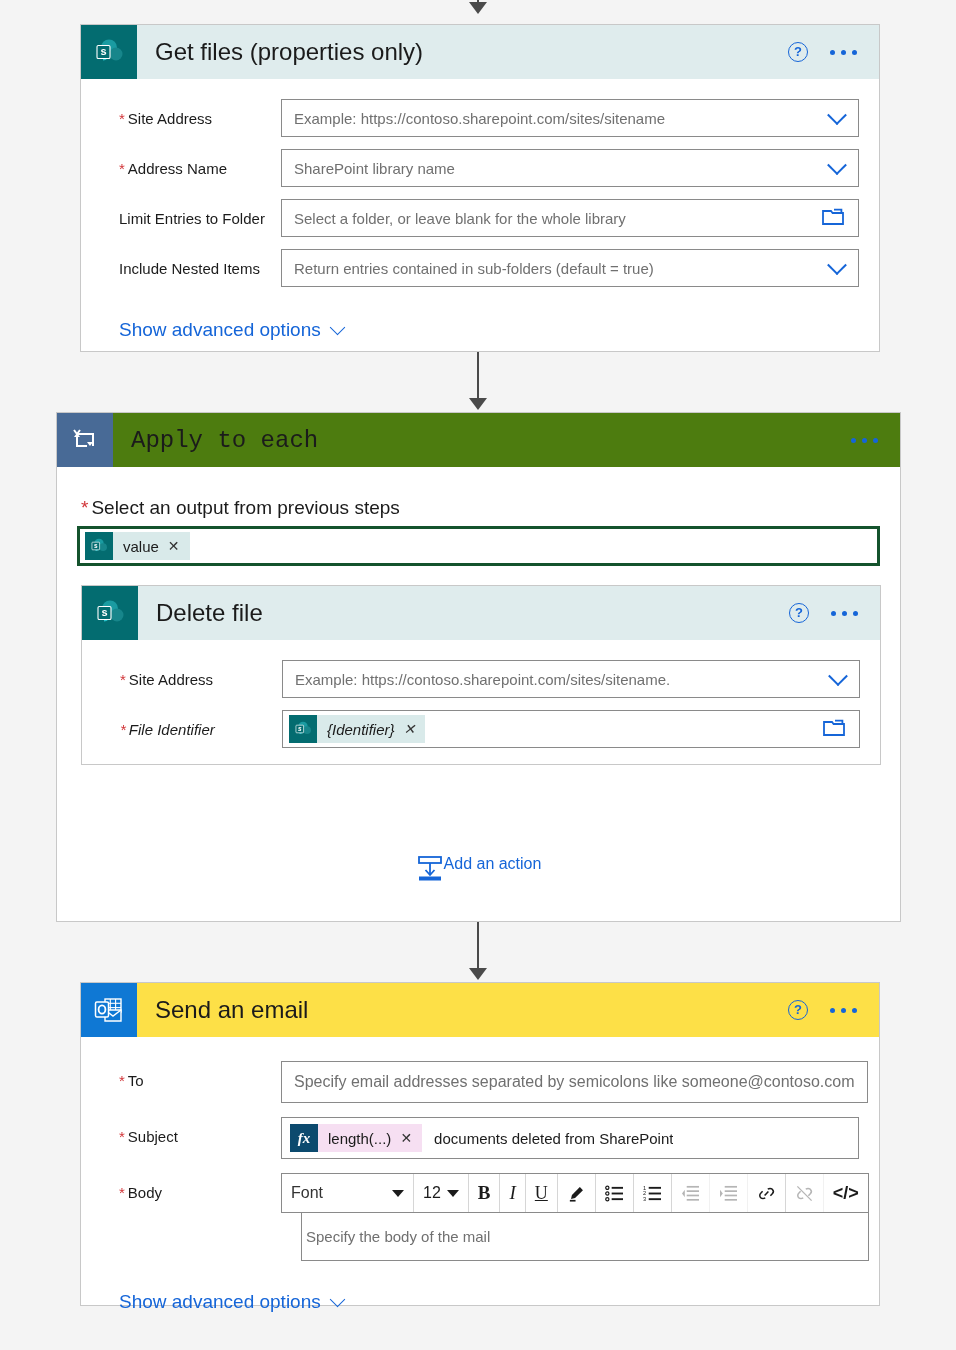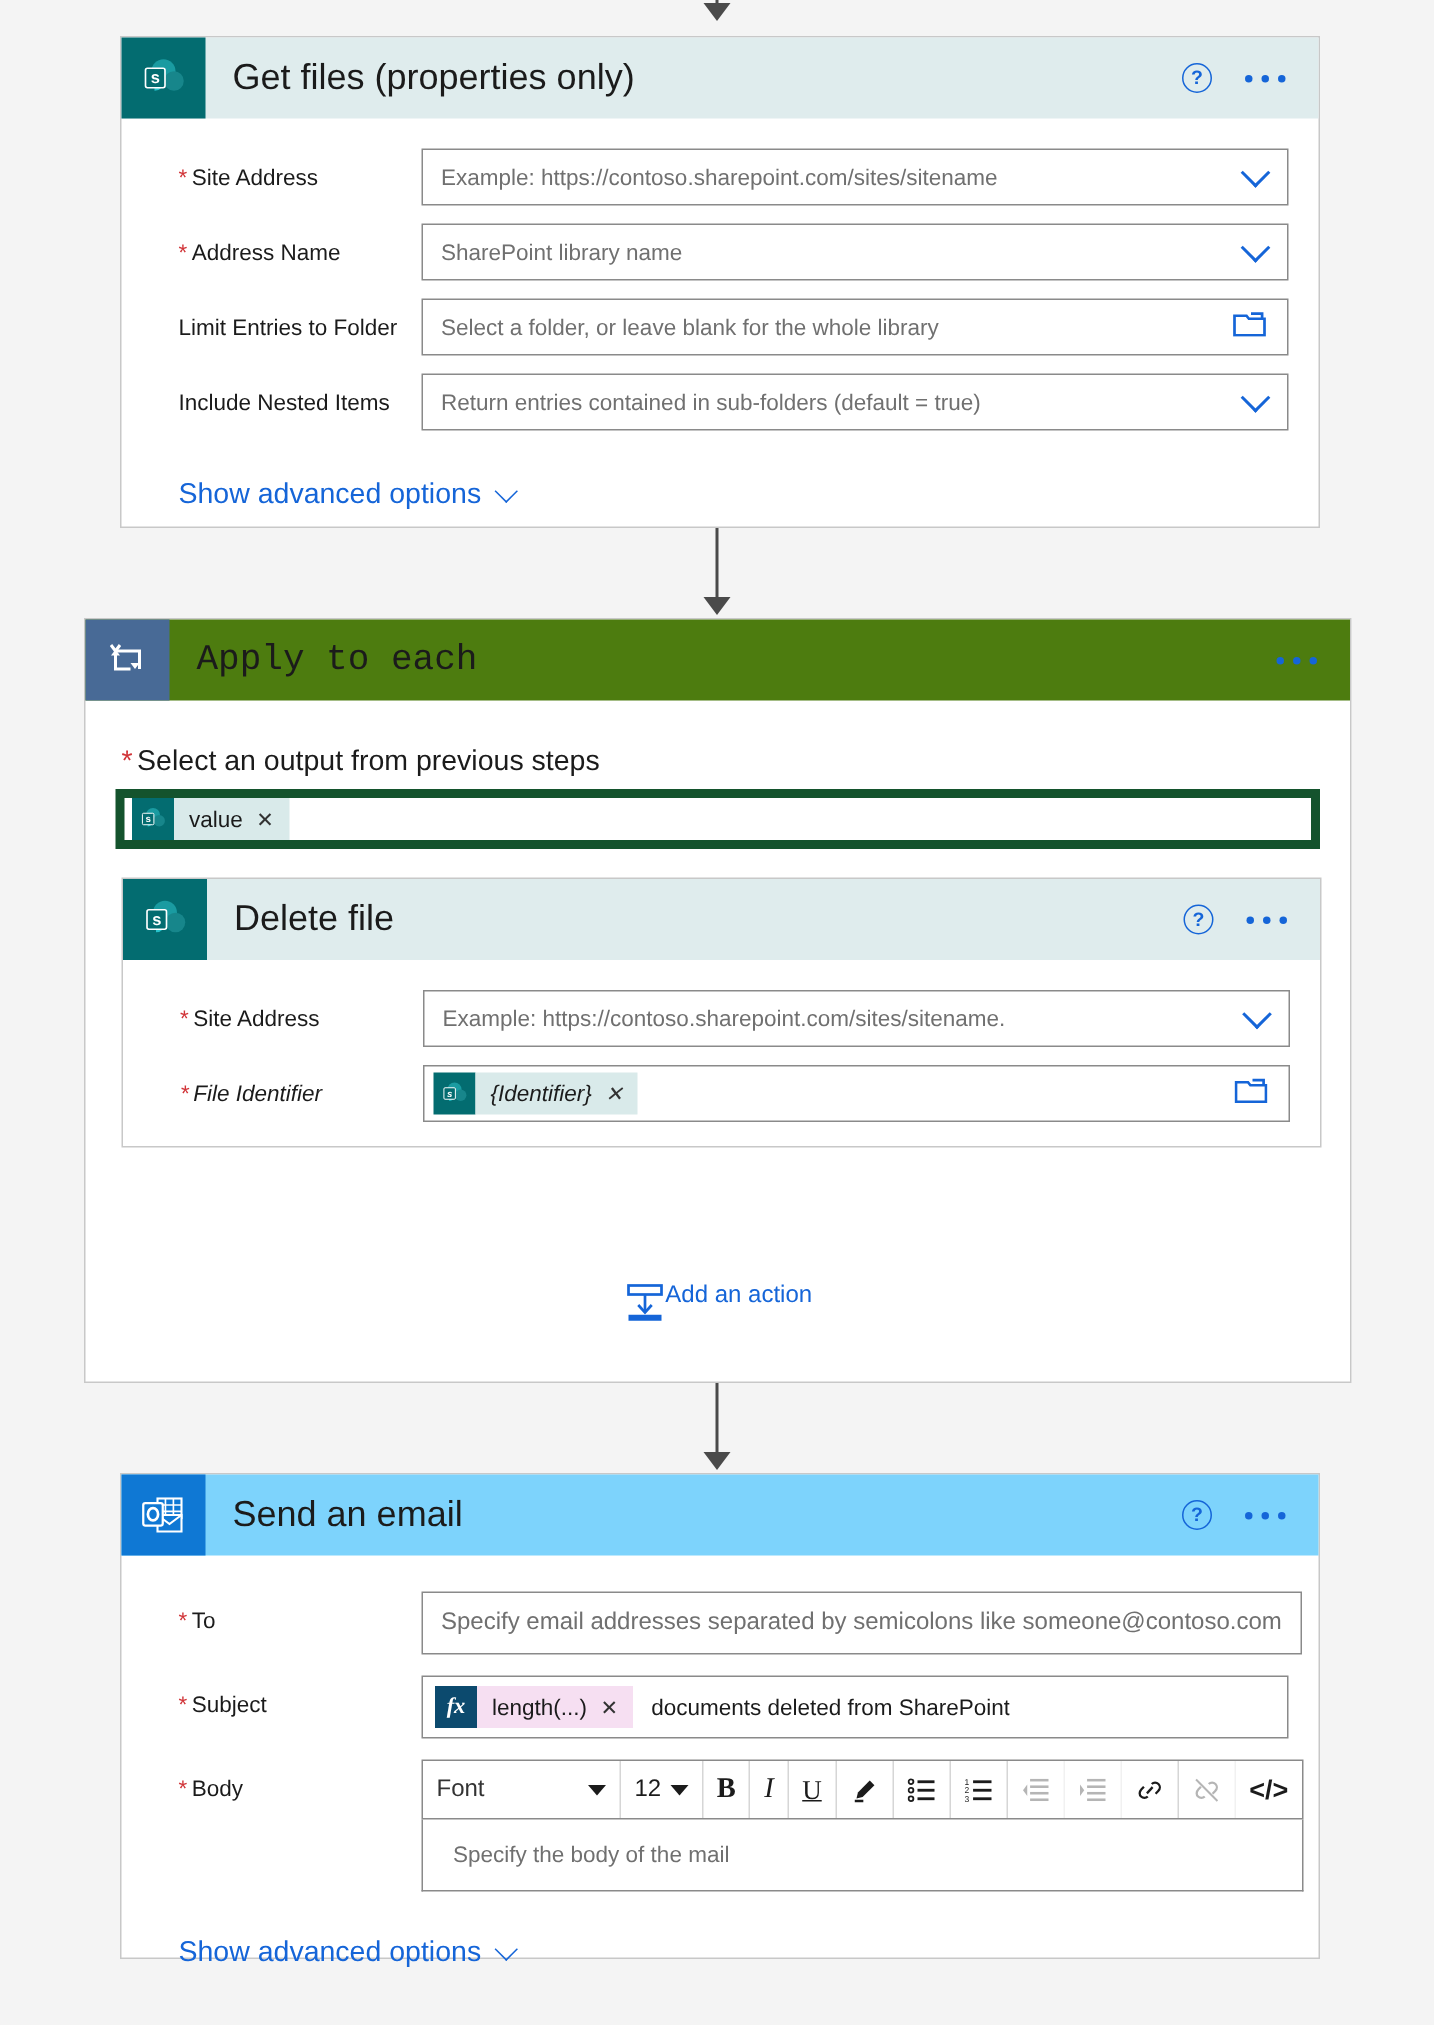--- a/index.html
+++ b/index.html
@@ -21,21 +21,21 @@
     border-right:9px solid transparent;
     border-top:12px solid #4a4a4a;
   }
 
   
   .card { position:absolute; background:#ffffff; border:1px solid #c8c8c8; }
 
   .card-head { display:flex; align-items:center; height:54px; }
   .head-sp   { background:#dfeced; }
   .head-loop { background:#4d7c0f;font-family:Liberation Mono, monospace; }
-  .head-ol   { background:#7dd3fc; }
+  .head-ol   { background:#fde047; }
 
   .app-icon { width:56px; height:54px; flex:0 0 56px; display:flex; align-items:center; justify-content:center; }
   .icon-sp   { background:#036c70; }
   .icon-loop { background:#486a96; }
   .icon-ol   { background:#0f78d4; }
 
   .card-title { font-size:24px; color:#1b1b1b; padding-left:18px; flex:1 1 auto; white-space:nowrap; }
 
   .head-tools { display:flex; align-items:center; gap:22px; padding-right:22px; }
   .help-icon { width:20px; height:20px; border:1.6px solid #1565d8; border-radius:50%;
@@ -68,32 +68,32 @@
   .token-body.sp { background:#d9eaea; }
   .token-body.fx { background:#f6dff2; }
   .token-x { font-size:14px; color:#333; cursor:pointer; }
 
   .adv { display:flex; align-items:center; gap:11px; font-size:19px; color:#1565d8; padding-left:38px; }
   .adv .chev2 { width:11px; height:11px; border-right:1.8px solid #1565d8; border-bottom:1.8px solid #1565d8;
                 transform:translateY(-3px) rotate(45deg); }
 
   
   .ate-sub { font-size:19px; padding:0 0 7px 24px; }
-  .ate-box { margin:0 20px 0 20px; border:6px solid #14532d; height:40px; display:flex; align-items:center; padding:5px; background:#fff; }
+  .ate-box { margin:0 20px 0 20px; border:3px solid #14532d; height:40px; display:flex; align-items:center; padding:5px; background:#fff; }
 
   .add-action { display:flex; align-items:flex-start; justify-content:center; font-size:16px; color:#1565d8; }
 
   
   .rt-bar { display:flex; align-items:stretch; border:1px solid #8a8a8a; height:40px; background:#fff; }
   .rt-cell { display:flex; align-items:center; justify-content:center; border-right:1px solid #d6d6d6; padding:0 9px; font-size:16px; }
   .rt-cell:last-child { border-right:none; }
   .rt-font { width:132px; justify-content:space-between; font-size:16px; color:#333; }
   .caret { width:0;height:0;border-left:6px solid transparent;border-right:6px solid transparent;border-top:7px solid #1b1b1b; }
   .dim { opacity:.32; }
-  .rt-body { border:1px solid #8a8a8a; border-top:none; height:48px; display:flex; align-items:center; padding:0 20px; }
+  .rt-body { border:1px solid #8a8a8a; border-top:none; height:48px; display:flex; align-items:center; padding:0 4px;margin-left:20px; }
 </style>
 </head>
 <body>
 
 <div class="canvas">
 
   <div class="conn" style="left:477px; top:-10px; height:12px;"></div>
   <div class="conn-head" style="left:469px; top:2px;"></div>
 
   <div class="card" style="left:80px; top:24px; width:800px; height:328px;">

